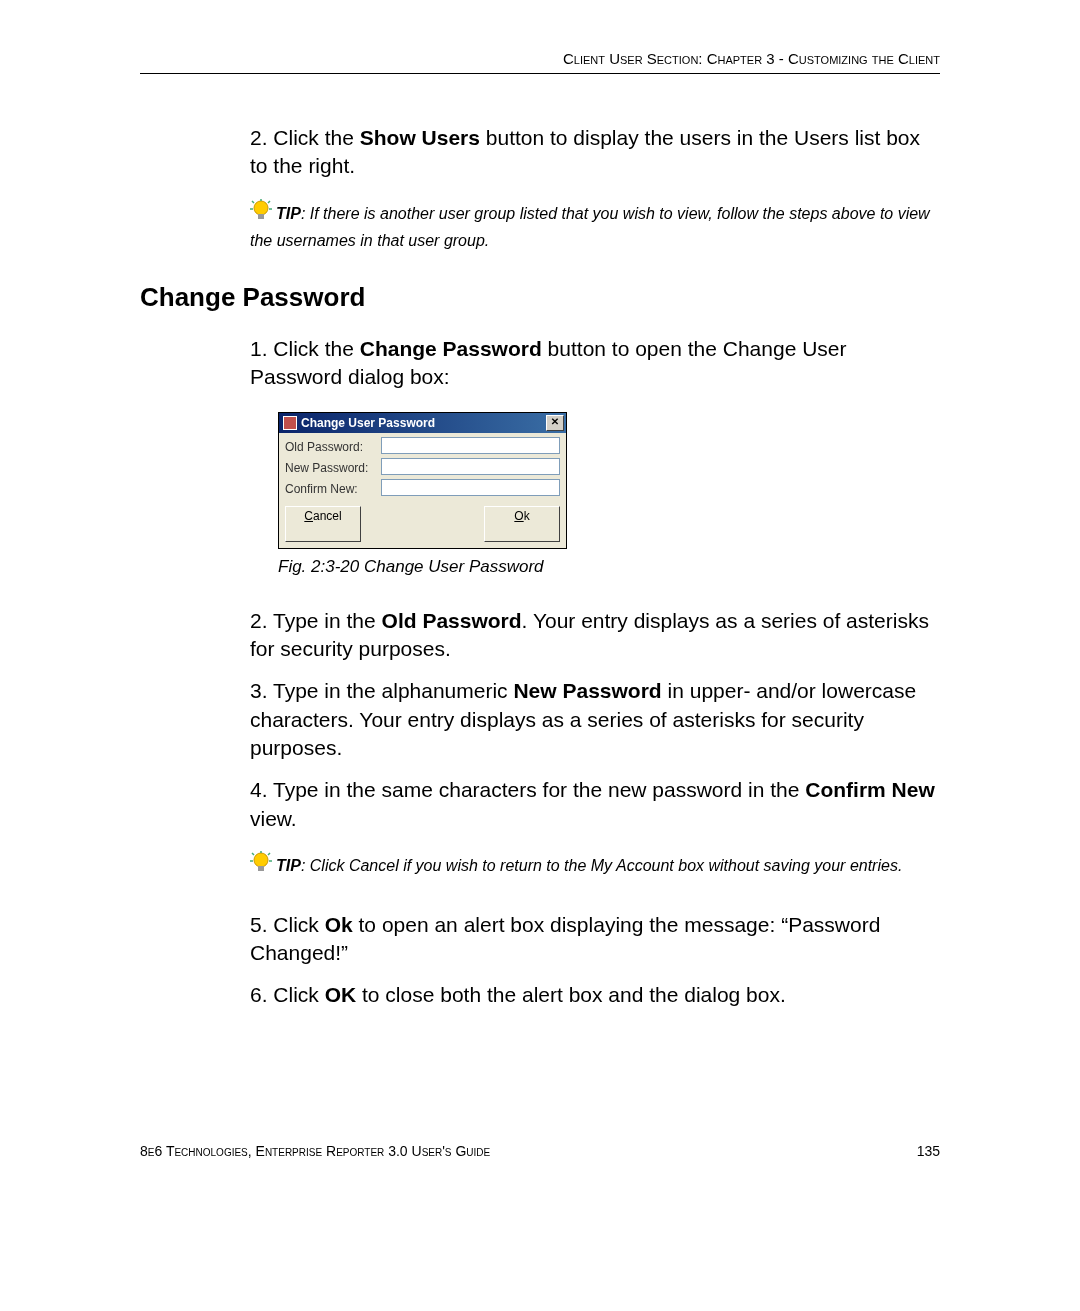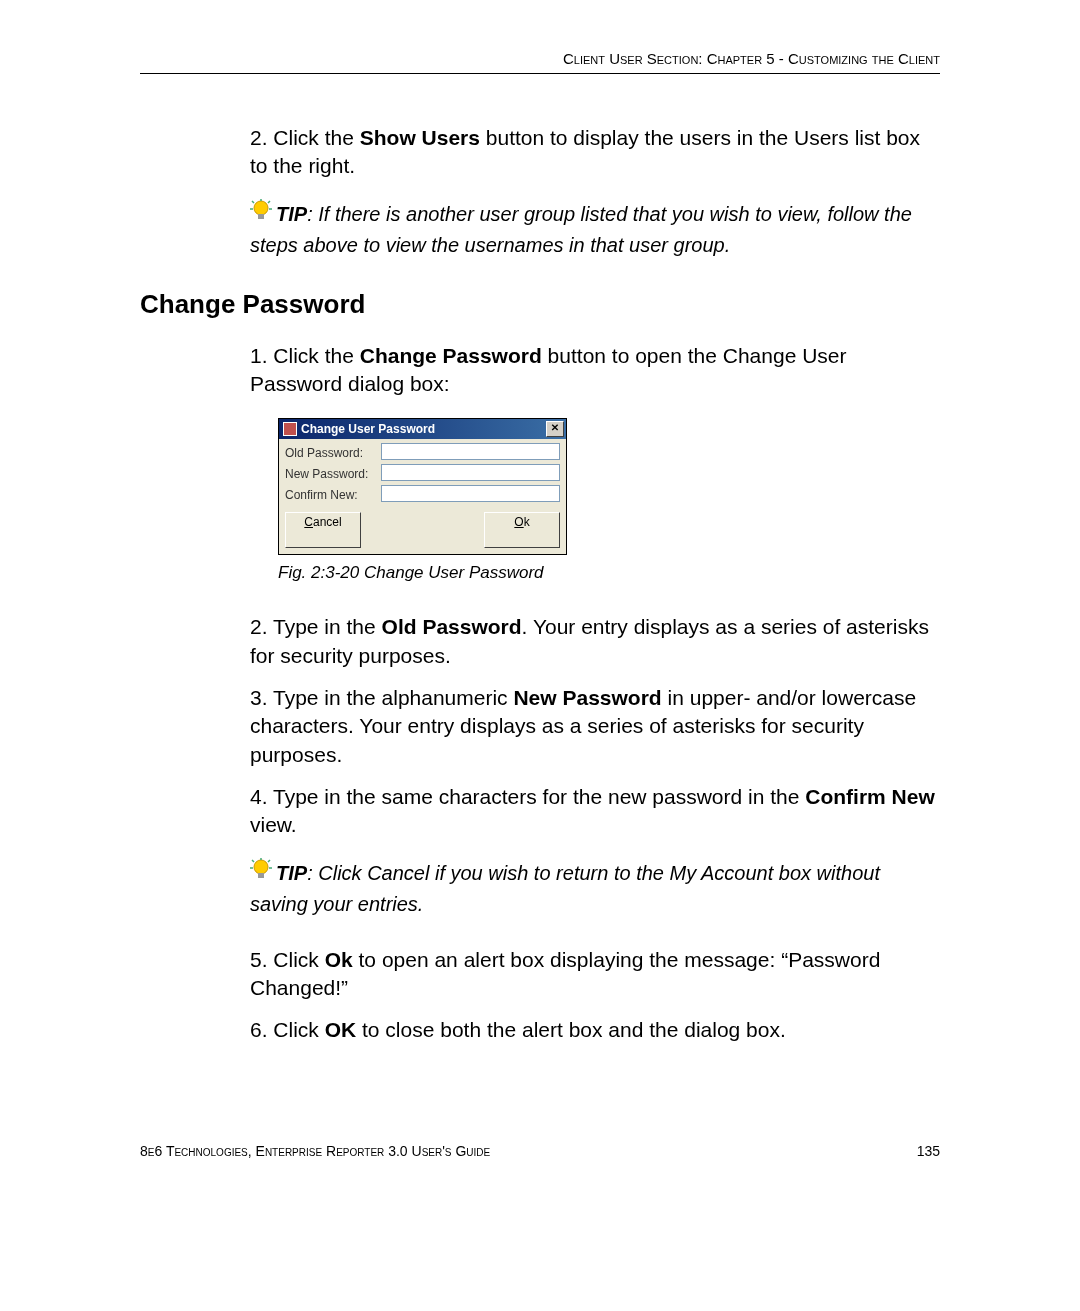--- a/index.html
+++ b/index.html
@@ -32,21 +32,21 @@
     margin-right: 0;
   }
   .list-item {
     font-size: 21px;
     line-height: 1.35;
     margin-bottom: 14px;
     text-align: left;
   }
   .bold { font-weight: bold; }
   .tip-block {
-    font-size: 20px;
+    font-size: 16px;
     font-style: italic;
     line-height: 1.35;
     margin: 18px 0 28px 0;
   }
   .tip-bulb {
     display: inline-block;
     vertical-align: middle;
     margin-right: 4px;
   }
   .tip-label {
@@ -159,21 +159,21 @@
     font-size: 14px;
     display: flex;
     justify-content: space-between;
   }
   .bulb-svg { width:22px; height:26px; }
 </style>
 </head>
 <body>
 
 <div class="page">
-  <div class="header-line">Client User Section: Chapter 5 - Customizing the Client</div>
+  <div class="header-line">Client User Section: Chapter 3 - Customizing the Client</div>
 
   <div class="content">
 
     <div class="list-item">
       <span>2.  Click the </span><span class="bold">Show Users</span><span> button to display the users in the Users list box to the right.</span>
     </div>
 
     <div class="tip-block">
       <span class="tip-bulb">
         <svg class="bulb-svg" viewBox="0 0 22 26">

